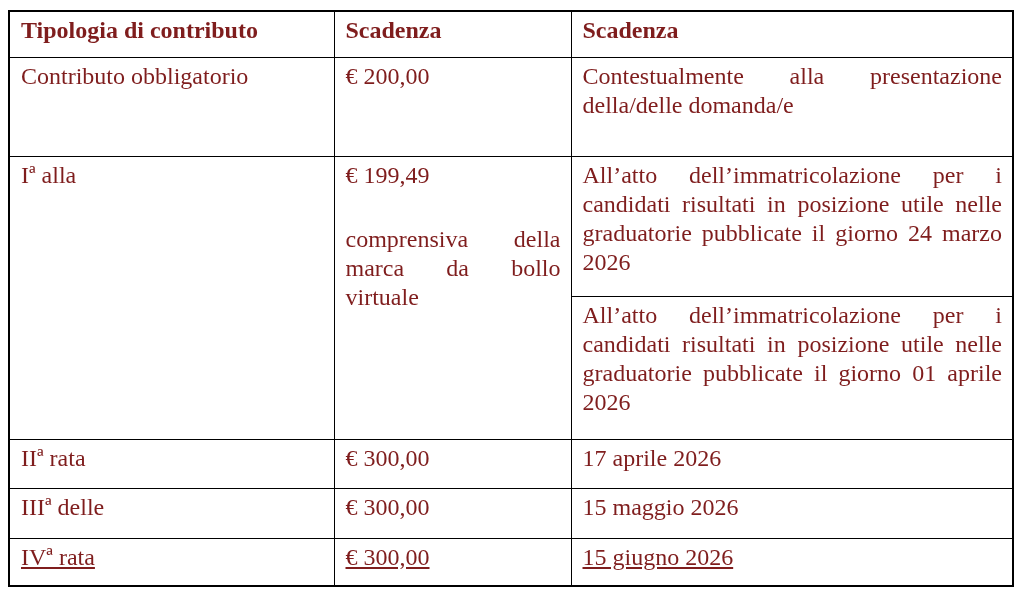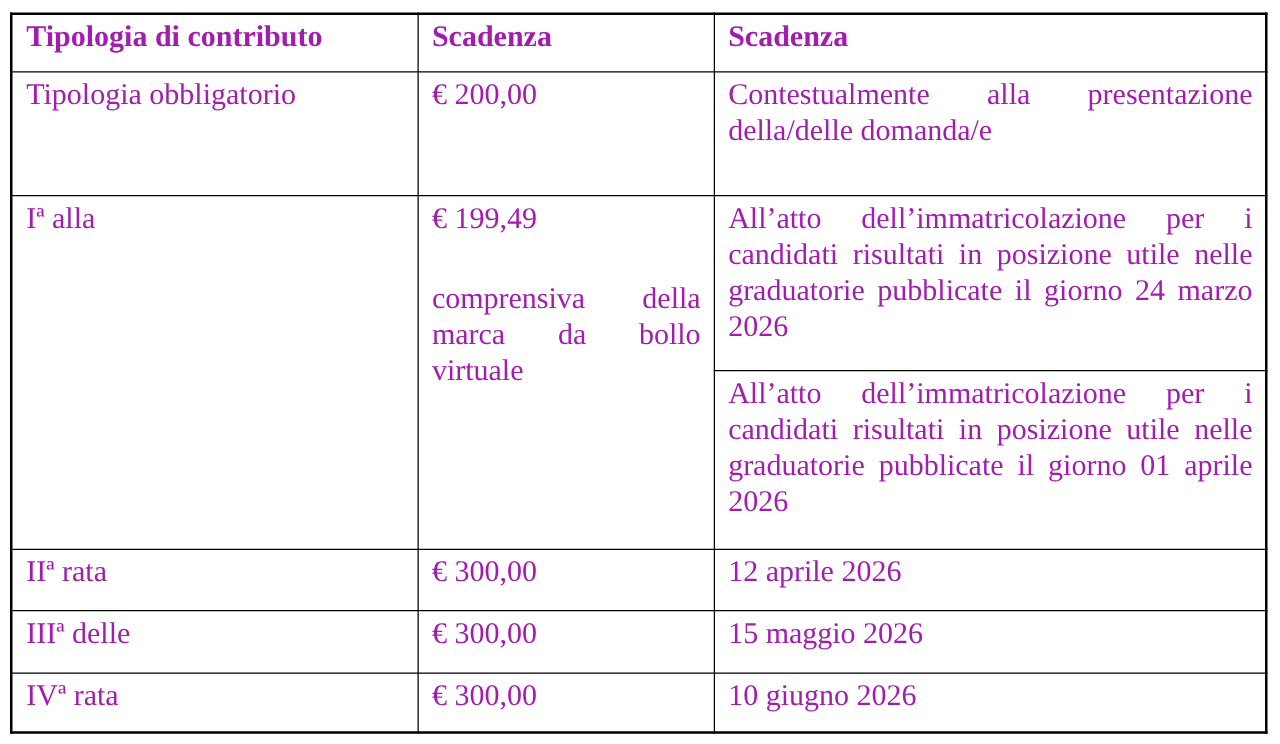--- a/index.html
+++ b/index.html
@@ -8,21 +8,21 @@
     padding: 0;
     background: #ffffff;
   }
   .page {
     position: relative;
     width: 1024px;
     height: 595px;
     background: #ffffff;
     overflow: hidden;
     font-family: "Liberation Serif", "DejaVu Serif", serif;
-    color: #a21caf;
+    color: #7f1d1d;
   }
   table.doc-table {
     position: absolute;
     left: 8px;
     top: 10px;
     width: 1004px;
     border-collapse: collapse;
     table-layout: fixed;
     border: 2.5px solid #000000;
   }
@@ -49,69 +49,69 @@
   .doc-table p.note {
     margin-top: 35px;
     text-align: justify;
   }
   tr.r-head  { height: 46px; }
   tr.r-first { height: 99px; }
   tr.r-sub1  { height: 140px; }
   tr.r-sub2  { height: 143px; }
   tr.r-ii    { height: 49px; }
   tr.r-iii   { height: 50px; }
-  tr.r-iv    { height: 48px; }
+  tr.r-iv    { height: 48px; text-decoration: underline; }
 </style>
 </head>
 <body>
 
 <div class="page">
   <table class="doc-table">
     <colgroup>
       <col style="width:325px">
       <col style="width:237px">
       <col style="width:442px">
     </colgroup>
     <tbody>
       <tr class="r-head">
         <th>Tipologia di contributo</th>
         <th>Scadenza</th>
         <th>Scadenza</th>
       </tr>
 
       <tr class="r-first">
-        <td>Tipologia obbligatorio</td>
+        <td>Contributo obbligatorio</td>
         <td>€ 200,00</td>
         <td class="justify">Contestualmente alla presentazione della/⁠delle domanda/⁠e</td>
       </tr>
 
       <tr class="r-sub1">
         <td rowspan="2">Iª alla</td>
         <td rowspan="2">
           <p>€ 199,49</p>
           <p class="note">comprensiva della marca da bollo virtuale</p>
         </td>
         <td class="justify">All’atto dell’immatricolazione per i candidati risultati in posizione utile nelle graduatorie pubblicate il giorno 24 marzo 2026</td>
       </tr>
       <tr class="r-sub2">
         <td class="justify">All’atto dell’immatricolazione per i candidati risultati in posizione utile nelle graduatorie pubblicate il giorno 01 aprile 2026</td>
       </tr>
 
       <tr class="r-ii">
         <td>IIª rata</td>
         <td>€ 300,00</td>
-        <td>12 aprile 2026</td>
+        <td>17 aprile 2026</td>
       </tr>
 
       <tr class="r-iii">
         <td>IIIª delle</td>
         <td>€ 300,00</td>
         <td>15 maggio 2026</td>
       </tr>
 
       <tr class="r-iv">
         <td>IVª rata</td>
         <td>€ 300,00</td>
-        <td>10 giugno 2026</td>
+        <td>15 giugno 2026</td>
       </tr>
     </tbody>
   </table>
 </div>
 
 </body></html>

